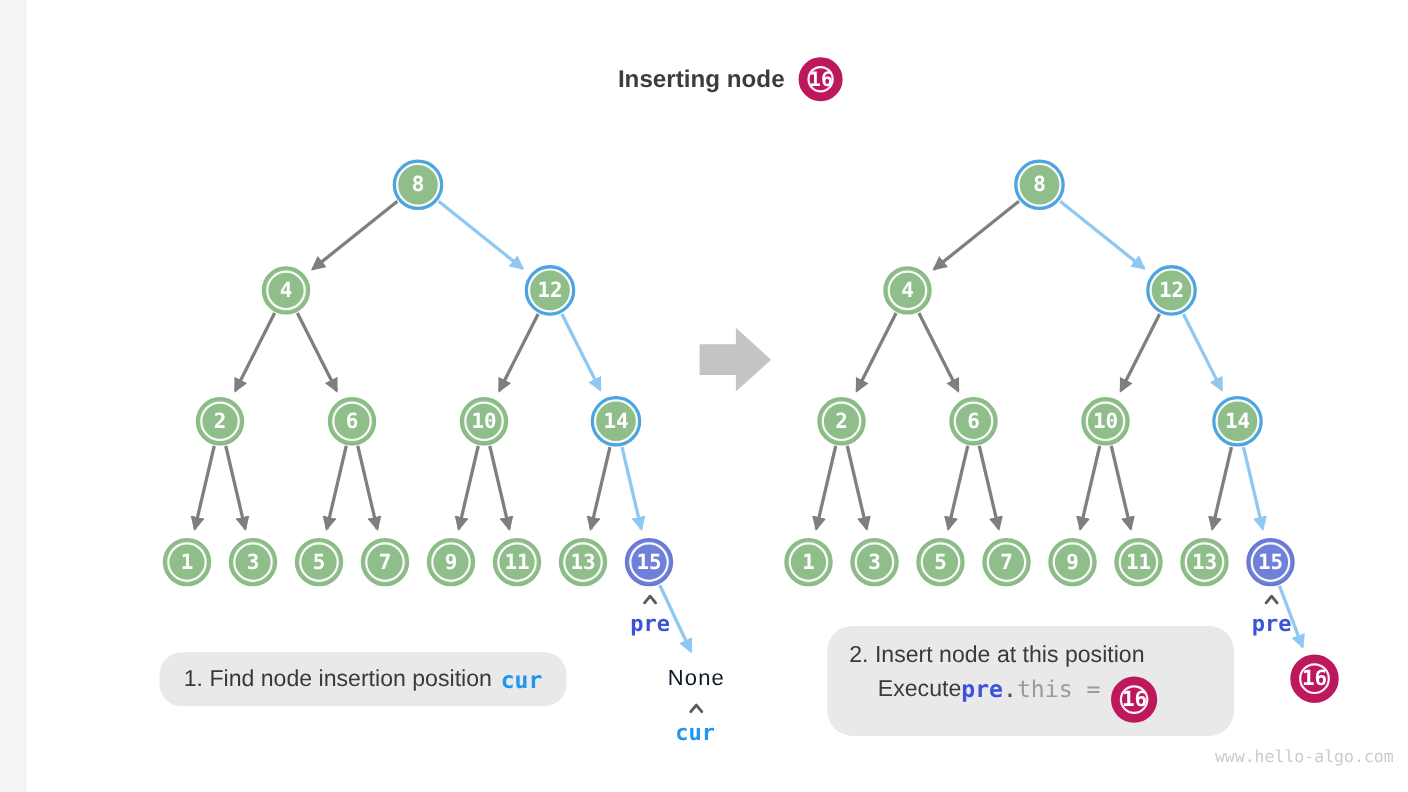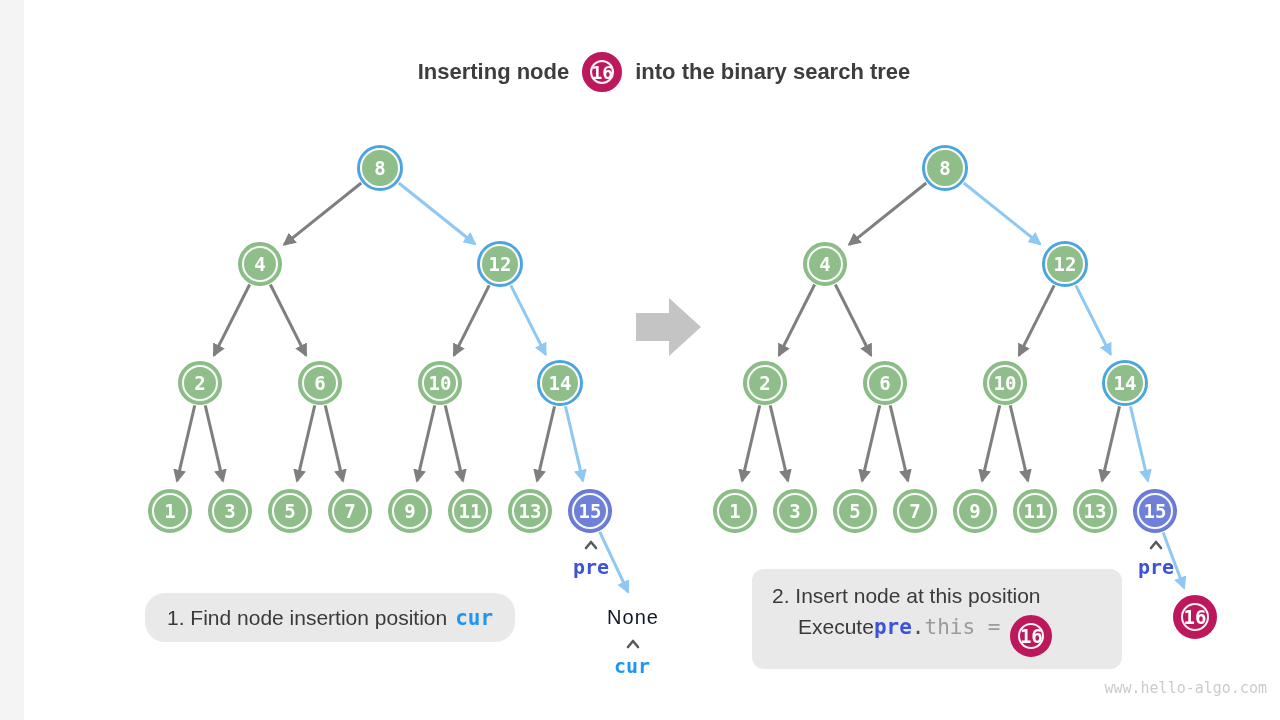--- a/index.html
+++ b/index.html
@@ -29,21 +29,21 @@
   .n-visited::before{inset:0;}
   .node-inline{position:relative;flex:0 0 auto;}
   
   #edge-layer{position:absolute;left:0;top:0;width:1280px;height:720px;}
   .edge-gray{stroke:#7f7f7f;stroke-width:3;fill:none;}
   .edge-blue{stroke:#8fc8f2;stroke-width:3;fill:none;}
   
   .caption-box{position:absolute;background:#e9e9e9;color:#3a3a3a;}
   #cap1{left:121px;top:593px;height:49px;border-radius:20px;
         display:flex;align-items:center;padding:0 22px;font-size:21px;}
-  #cap2{left:728px;top:569px;width:370px;height:100px;border-radius:12px;font-size:21px;box-sizing:border-box;}
+  #cap2{left:728px;top:569px;width:370px;height:100px;border-radius:23px;font-size:21px;box-sizing:border-box;}
   #cap2-line1{margin:15px 0 0 20px;}
   #cap2-line2{margin:7px 0 0 46px;display:flex;align-items:flex-start;}
   .code{font-family:"DejaVu Sans Mono",monospace;font-weight:bold;}
   .code-pre{color:#3b52d9;}
   .code-cur{color:#1f96f0;margin-left:8px;}
   .code-dim{font-family:"DejaVu Sans Mono",monospace;color:#9a9a9a;font-weight:normal;}
   .code-dot{font-family:"DejaVu Sans Mono",monospace;color:#4a4a4a;font-weight:normal;}
   
   .lbl{position:absolute;transform:translate(-50%,-50%);white-space:nowrap;}
   .lbl-pre{font-family:"DejaVu Sans Mono",monospace;font-weight:bold;font-size:20px;color:#3b52d9;}
@@ -59,21 +59,20 @@
 </head>
 <body>
 
 <div id="stage">
 
   <div id="title-row">
     <span>Inserting node</span>
     <span class="node n-new node-inline" style="width:40px;height:40px;font-size:18px;">
       <span>16</span>
     </span>
-    <span>into the binary search tree</span>
   </div>
 
   <svg id="edge-layer" viewBox="0 0 1280 720" xmlns="http://www.w3.org/2000/svg">
     <defs>
       <marker id="m-gray" viewBox="0 0 10 10" refX="8.5" refY="5" markerWidth="13" markerHeight="13" orient="auto-start-reverse" markerUnits="userSpaceOnUse">
         <path d="M0 0 L10 5 L0 10 z" fill="#7f7f7f"></path>
       </marker>
       <marker id="m-blue" viewBox="0 0 10 10" refX="8.5" refY="5" markerWidth="13" markerHeight="13" orient="auto-start-reverse" markerUnits="userSpaceOnUse">
         <path d="M0 0 L10 5 L0 10 z" fill="#8fc8f2"></path>
       </marker>

